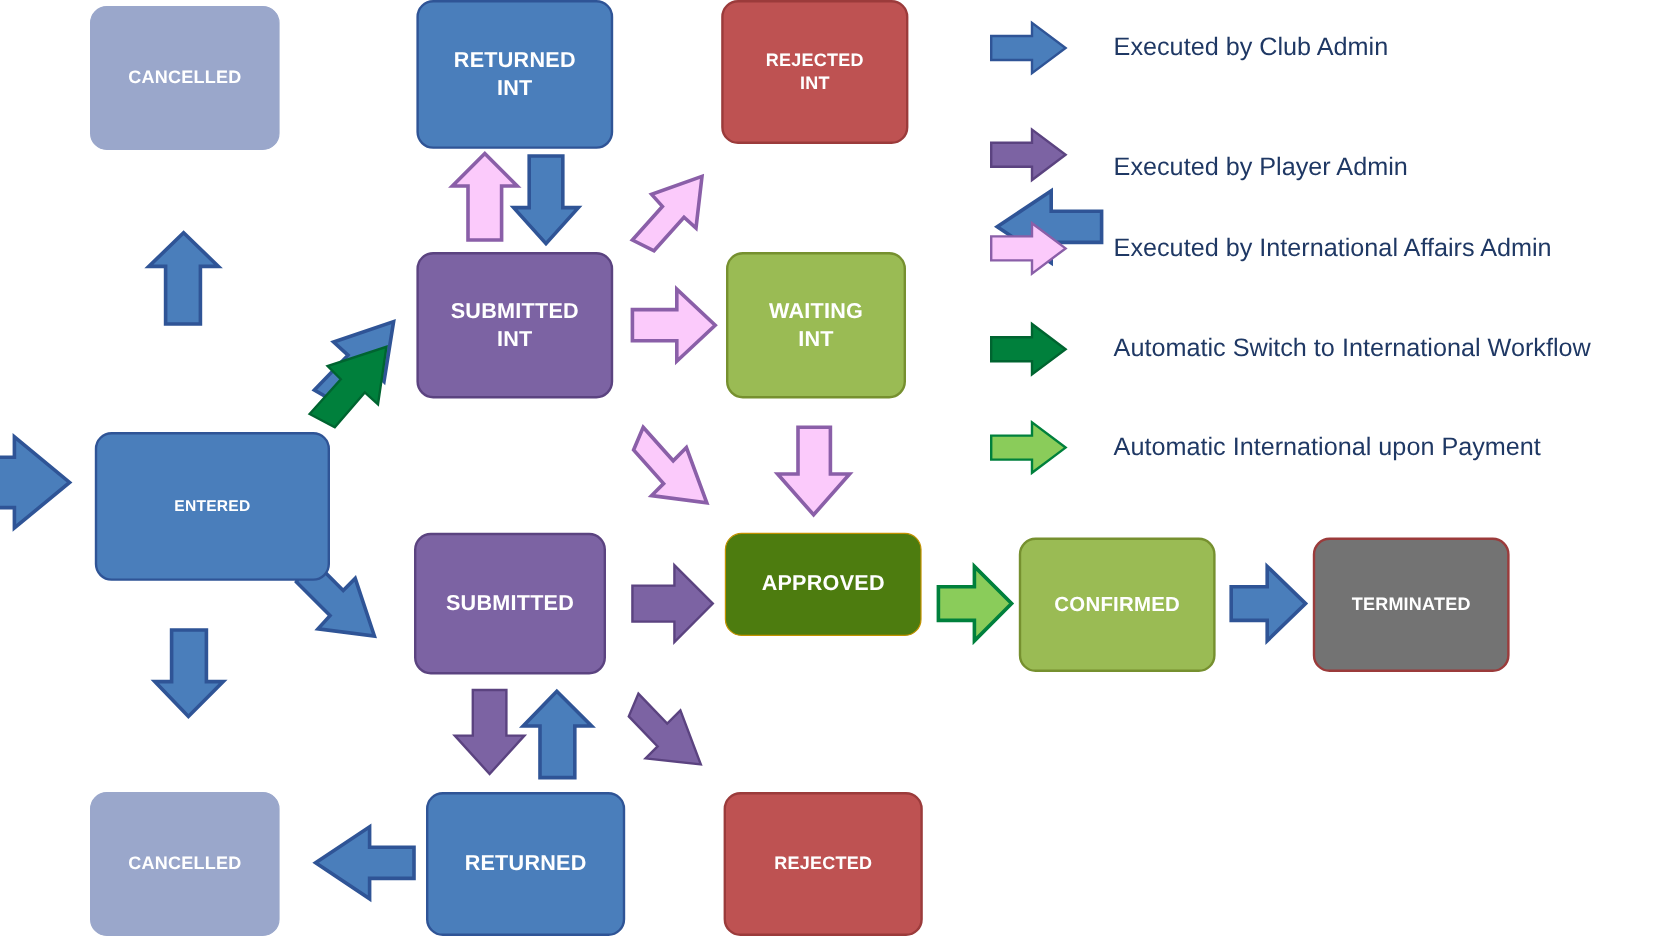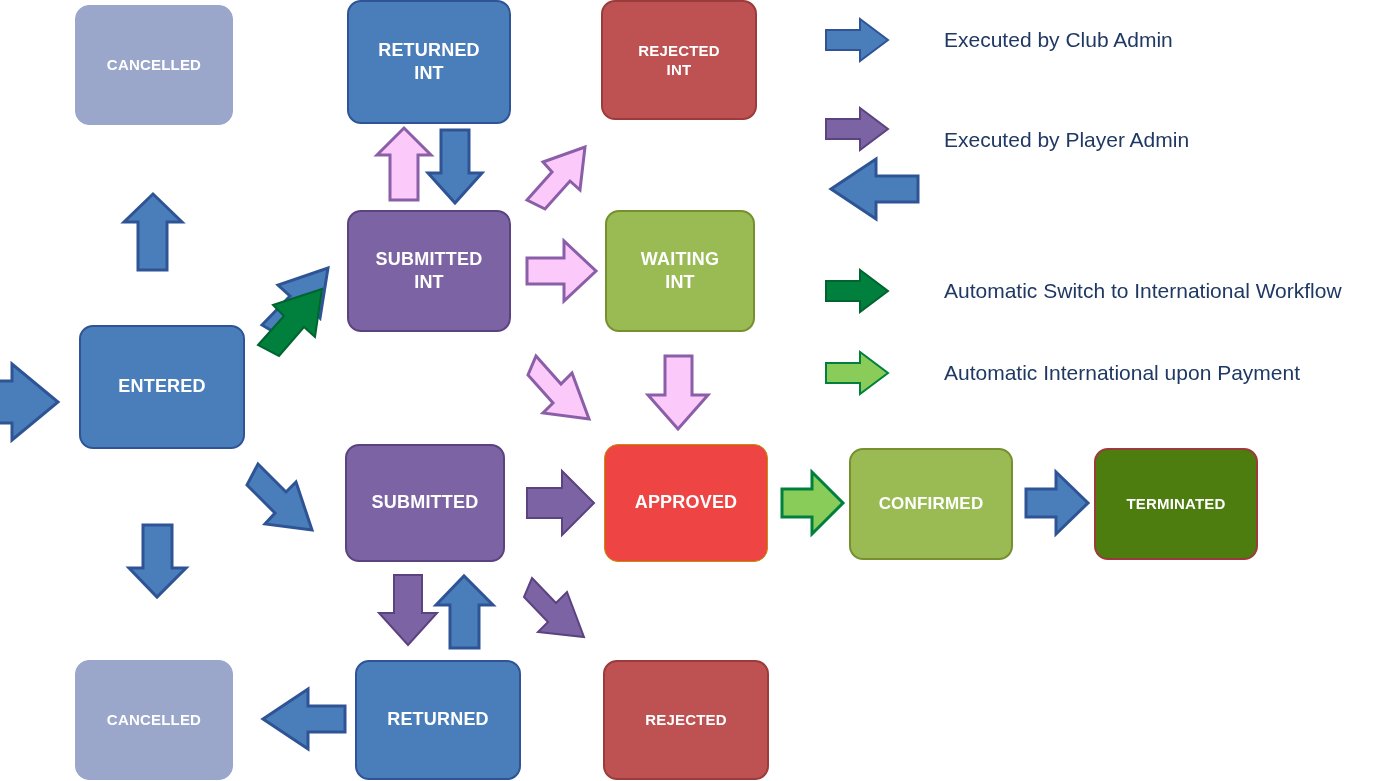--- a/index.html
+++ b/index.html
@@ -41,21 +41,21 @@
     display: flex;
     align-items: center;
     height: 56px;
   }
   .legend-arrow {
     width: 66px;
     height: 46px;
     flex: 0 0 66px;
   }
   .legend-label {
-    margin-left: 54px;
+    margin-left: 38px;
     color: #1F3864;
     font-size: 21px;
     font-family: "Liberation Sans", sans-serif;
     white-space: nowrap;
   }
   svg { display: block; overflow: visible; }
   .arrow-layer { position: absolute; left:0; top:0; width:1399px; height:781px; pointer-events: none; }
 </style>
 </head>
 <body>
@@ -162,37 +162,37 @@
   <div class="node" style="left:347px; top:210px; width:164px; height:122px; background:#7C63A3; border:2px solid #5B4380; font-size:18px;">
     <span>SUBMITTED
 INT</span>
   </div>
 
   <div class="node" style="left:605px; top:210px; width:150px; height:122px; background:#9ABB54; border:2px solid #76902F; font-size:18px;">
     <span>WAITING
 INT</span>
   </div>
 
-  <div class="node" style="left:79px; top:325px; width:166px; height:124px; background:#4A7EBB; border:2px solid #2F5496; font-size:18px;">
+  <div class="node" style="left:79px; top:360px; width:196px; height:124px; background:#4A7EBB; border:2px solid #2F5496; font-size:13px;">
     <span>ENTERED</span>
   </div>
 
   <div class="node" style="left:345px; top:444px; width:160px; height:118px; background:#7C63A3; border:2px solid #5B4380; font-size:18px;">
     <span>SUBMITTED</span>
   </div>
 
-  <div class="node" style="left:604px; top:444px; width:164px; height:118px; background:#ef4444; border:1px solid #C29200; font-size:18px;">
+  <div class="node" style="left:604px; top:444px; width:164px; height:86px; background:#4d7c0f; border:1px solid #C29200; font-size:18px;">
     <span>APPROVED</span>
   </div>
 
   <div class="node" style="left:849px; top:448px; width:164px; height:112px; background:#9ABB54; border:2px solid #76902F; font-size:17px;text-align:center;">
     <span>CONFIRMED</span>
   </div>
 
-  <div class="node" style="left:1094px; top:448px; width:164px; height:112px; background:#4d7c0f; border:2px solid #9B3B3B; font-size:15px;">
+  <div class="node" style="left:1094px; top:448px; width:164px; height:112px; background:#737373; border:2px solid #9B3B3B; font-size:15px;">
     <span>TERMINATED</span>
   </div>
 
   <div class="node" style="left:75px; top:660px; width:158px; height:120px; background:#9AA7CB; border:1px solid #9AA7CB; font-size:15px;">
     <span>CANCELLED</span>
   </div>
 
   <div class="node" style="left:355px; top:660px; width:166px; height:120px; background:#4A7EBB; border:2px solid #2F5496; font-size:18px;">
     <span>RETURNED</span>
   </div>
@@ -208,20 +208,26 @@
     <div class="legend-label">Executed by Club Admin</div>
   </div>
 
   <div class="legend-row" style="left:824px; top:96px;align-items:flex-end;">
     <svg class="legend-arrow" viewBox="0 0 66 46">
       <polygon points="2,13 36,13 36,2 64,23 36,44 36,33 2,33" fill="#7C63A3" stroke="#5B4380" stroke-width="2"></polygon>
     </svg>
     <div class="legend-label">Executed by Player Admin</div>
   </div>
 
+  <div class="legend-row" style="left:824px; top:179px;">
+    <svg class="legend-arrow" viewBox="0 0 66 46">
+      <polygon points="2,13 36,13 36,2 64,23 36,44 36,33 2,33" fill="#FBCAFB" stroke="#8A5FA8" stroke-width="2"></polygon>
+    </svg>
+    <div class="legend-label">Executed by International Affairs Admin</div>
+  </div>
 
   <div class="legend-row" style="left:824px; top:263px;">
     <svg class="legend-arrow" viewBox="0 0 66 46">
       <polygon points="2,13 36,13 36,2 64,23 36,44 36,33 2,33" fill="#00803C" stroke="#006430" stroke-width="2"></polygon>
     </svg>
     <div class="legend-label">Automatic Switch to International Workflow</div>
   </div>
 
   <div class="legend-row" style="left:824px; top:345px;">
     <svg class="legend-arrow" viewBox="0 0 66 46">

